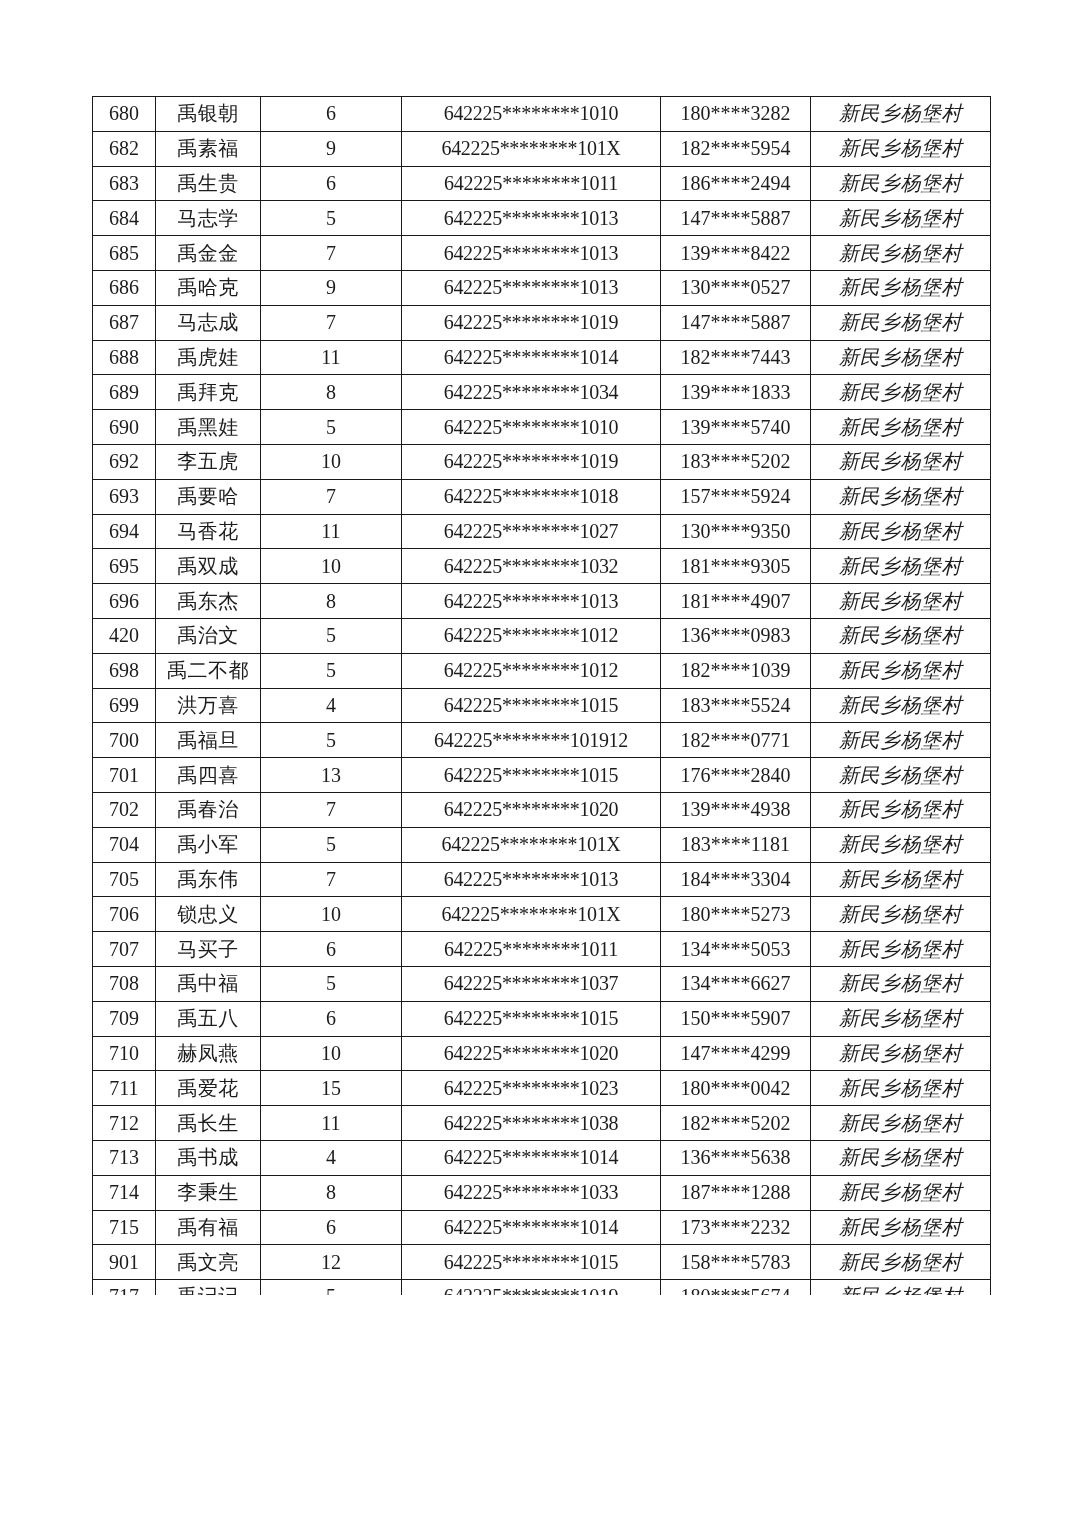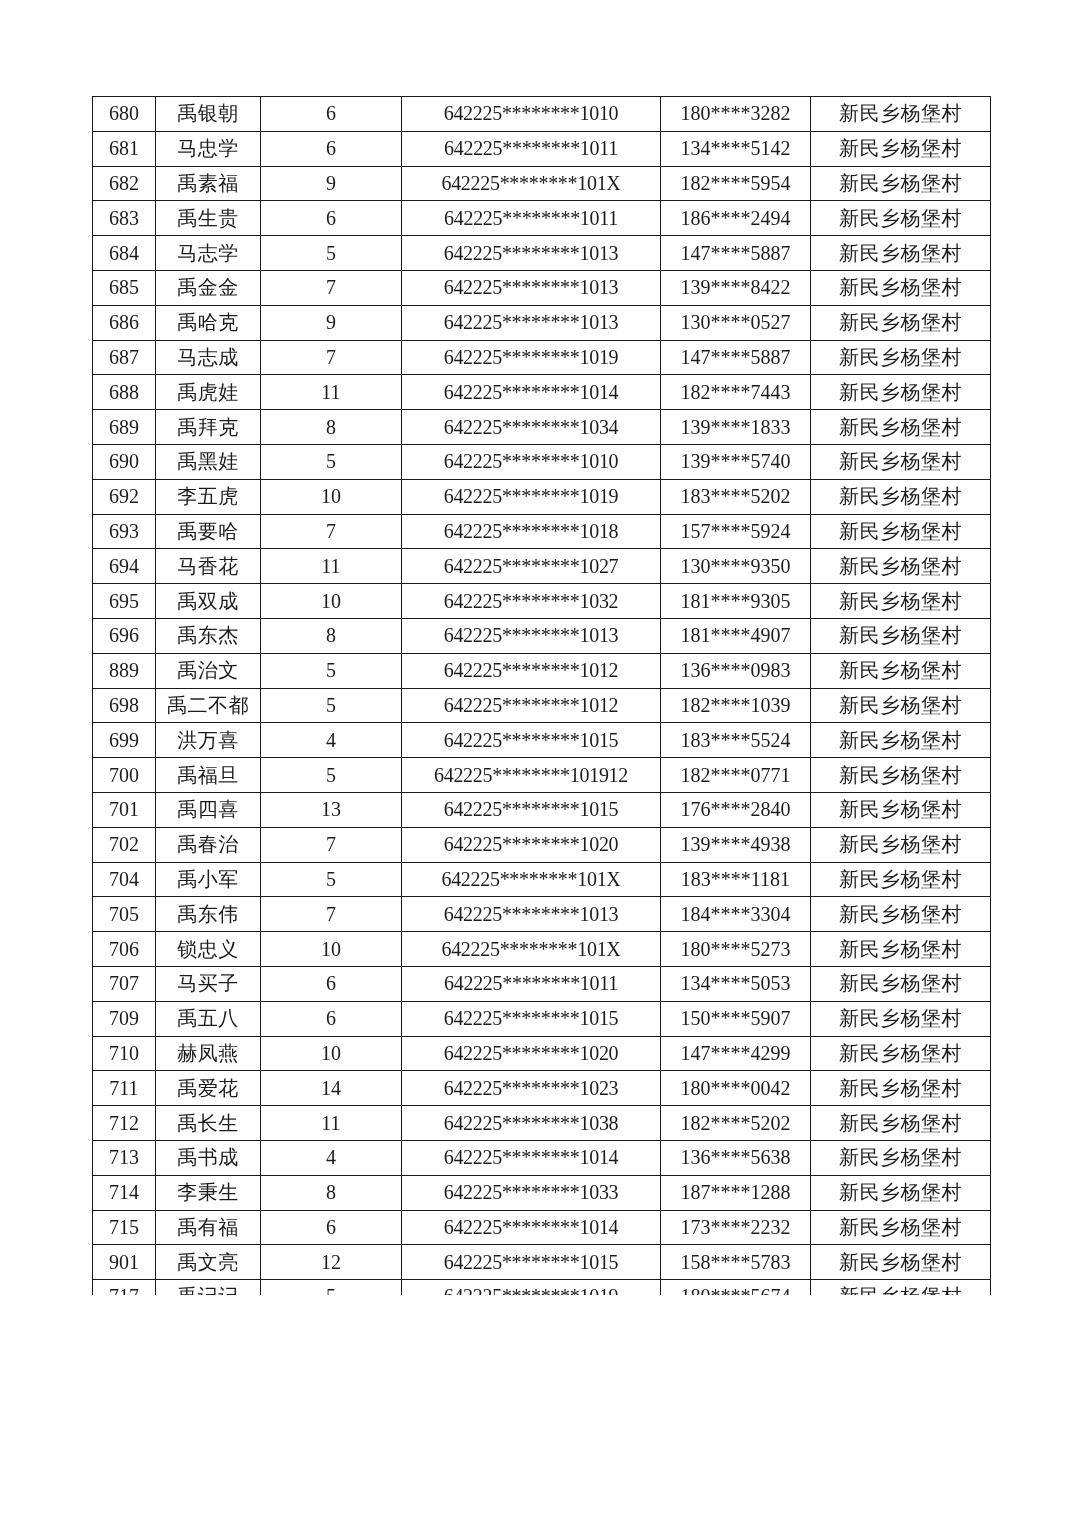--- a/index.html
+++ b/index.html
@@ -33,21 +33,21 @@
     color: var(--text-color, #1c1c1c);
     white-space: nowrap;
     overflow: hidden;
     font-family: "Liberation Serif", "DejaVu Serif", serif;
   }
   td.c-seq   { font-size: 20px; }
   td.c-name  { font-size: 20px; letter-spacing: 0.5px; }
   td.c-count { font-size: 20px; }
   td.c-id    { font-size: 20px; letter-spacing: -0.3px; }
   td.c-phone { font-size: 20px; }
-  td.c-village { font-size: 20px; letter-spacing: 0.5px; }
+  td.c-village { font-size: 20px; letter-spacing: 0.5px; font-style: italic; }
 </style>
 </head>
 <body>
 
 <div class="page">
   <table class="roster">
     <colgroup>
       <col style="width:63px">
       <col style="width:105px">
       <col style="width:141px">
@@ -58,28 +58,20 @@
     <tbody>
         <tr>
     <td class="c-seq">680</td>
     <td class="c-name">禹银朝</td>
     <td class="c-count">6</td>
     <td class="c-id">642225********1010</td>
     <td class="c-phone">180****3282</td>
     <td class="c-village">新民乡杨堡村</td>
   </tr>
         <tr>
-    <td class="c-seq">681</td>
-    <td class="c-name">马忠学</td>
-    <td class="c-count">6</td>
-    <td class="c-id">642225********1011</td>
-    <td class="c-phone">134****5142</td>
-    <td class="c-village">新民乡杨堡村</td>
-  </tr>
-        <tr>
     <td class="c-seq">682</td>
     <td class="c-name">禹素福</td>
     <td class="c-count">9</td>
     <td class="c-id">642225********101X</td>
     <td class="c-phone">182****5954</td>
     <td class="c-village">新民乡杨堡村</td>
   </tr>
         <tr>
     <td class="c-seq">683</td>
     <td class="c-name">禹生贵</td>
@@ -178,21 +170,21 @@
   </tr>
         <tr>
     <td class="c-seq">696</td>
     <td class="c-name">禹东杰</td>
     <td class="c-count">8</td>
     <td class="c-id">642225********1013</td>
     <td class="c-phone">181****4907</td>
     <td class="c-village">新民乡杨堡村</td>
   </tr>
         <tr>
-    <td class="c-seq">889</td>
+    <td class="c-seq">420</td>
     <td class="c-name">禹治文</td>
     <td class="c-count">5</td>
     <td class="c-id">642225********1012</td>
     <td class="c-phone">136****0983</td>
     <td class="c-village">新民乡杨堡村</td>
   </tr>
         <tr>
     <td class="c-seq">698</td>
     <td class="c-name">禹二不都</td>
     <td class="c-count">5</td>
@@ -258,39 +250,47 @@
   </tr>
         <tr>
     <td class="c-seq">707</td>
     <td class="c-name">马买子</td>
     <td class="c-count">6</td>
     <td class="c-id">642225********1011</td>
     <td class="c-phone">134****5053</td>
     <td class="c-village">新民乡杨堡村</td>
   </tr>
         <tr>
+    <td class="c-seq">708</td>
+    <td class="c-name">禹中福</td>
+    <td class="c-count">5</td>
+    <td class="c-id">642225********1037</td>
+    <td class="c-phone">134****6627</td>
+    <td class="c-village">新民乡杨堡村</td>
+  </tr>
+        <tr>
     <td class="c-seq">709</td>
     <td class="c-name">禹五八</td>
     <td class="c-count">6</td>
     <td class="c-id">642225********1015</td>
     <td class="c-phone">150****5907</td>
     <td class="c-village">新民乡杨堡村</td>
   </tr>
         <tr>
     <td class="c-seq">710</td>
     <td class="c-name">赫凤燕</td>
     <td class="c-count">10</td>
     <td class="c-id">642225********1020</td>
     <td class="c-phone">147****4299</td>
     <td class="c-village">新民乡杨堡村</td>
   </tr>
         <tr>
     <td class="c-seq">711</td>
     <td class="c-name">禹爱花</td>
-    <td class="c-count">14</td>
+    <td class="c-count">15</td>
     <td class="c-id">642225********1023</td>
     <td class="c-phone">180****0042</td>
     <td class="c-village">新民乡杨堡村</td>
   </tr>
         <tr>
     <td class="c-seq">712</td>
     <td class="c-name">禹长生</td>
     <td class="c-count">11</td>
     <td class="c-id">642225********1038</td>
     <td class="c-phone">182****5202</td>

